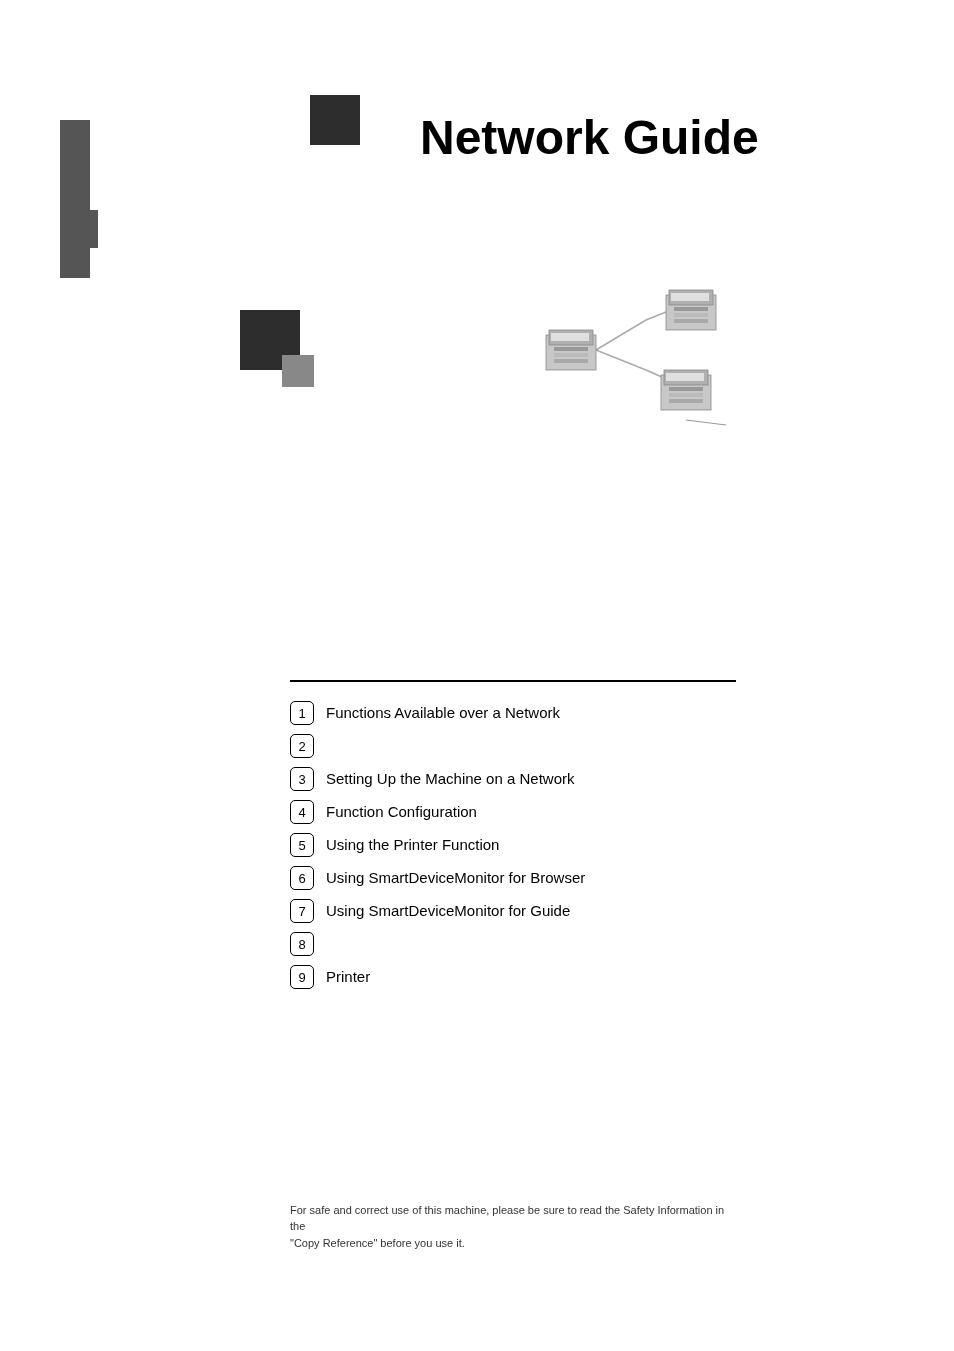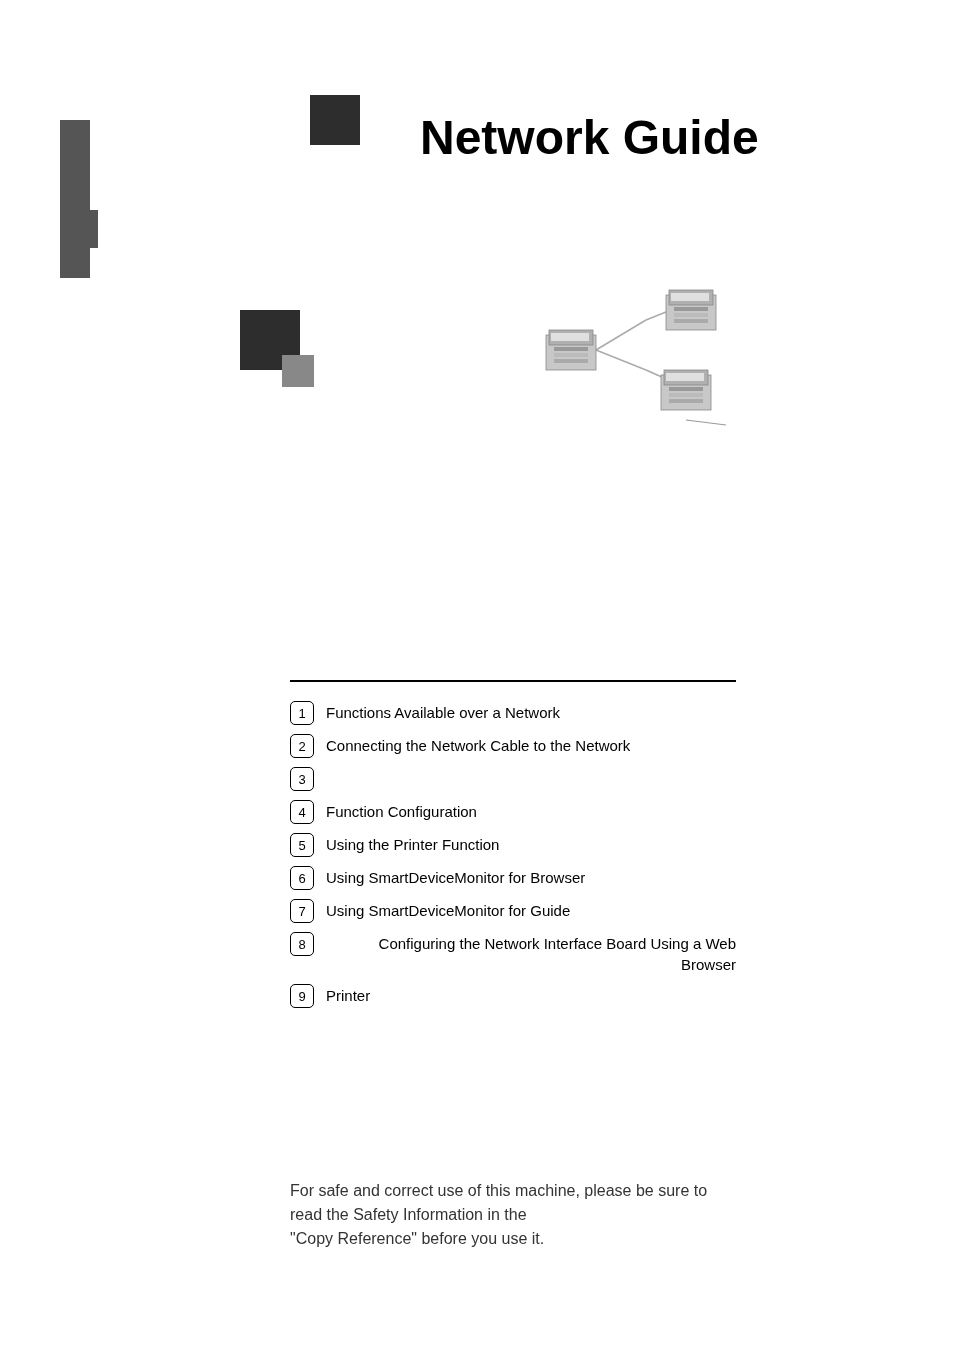--- a/index.html
+++ b/index.html
@@ -131,21 +131,21 @@
       padding-top: 2px;
       text-align: right;
     }
 
     
     .footer-note {
       position: absolute;
       bottom: 100px;
       left: 290px;
       right: 60px;
-      font-size: 16px;
+      font-size: 11px;
       color: #333;
       line-height: 1.5;
     }
   </style>
 </head>
 <body>
 
 <div class="page-container">
 
   <div class="deco-single-top"></div>
@@ -207,25 +207,25 @@
   <div class="toc-section">
     <div class="toc-line"></div>
 
     <div class="toc-item">
       <span class="toc-number">1</span>
       <span class="toc-label">Functions Available over a Network</span>
     </div>
 
     <div class="toc-item">
       <span class="toc-number">2</span>
-      <span class="toc-label">Connecting the Network Cable to the Network</span>
     </div>
 
     <div class="toc-item">
       <span class="toc-number">3</span>
+      <span class="toc-label">Setting Up the Machine on a Network</span>
     </div>
 
     <div class="toc-item">
       <span class="toc-number">4</span>
       <span class="toc-label">Function Configuration</span>
     </div>
 
     <div class="toc-item">
       <span class="toc-number">5</span>
       <span class="toc-label">Using the Printer Function</span>
@@ -236,21 +236,20 @@
       <span class="toc-label">Using SmartDeviceMonitor for Browser</span>
     </div>
 
     <div class="toc-item">
       <span class="toc-number">7</span>
       <span class="toc-label">Using SmartDeviceMonitor for Guide</span>
     </div>
 
     <div class="toc-item">
       <span class="toc-number">8</span>
-      <span class="toc-label">Configuring the Network Interface Board Using a Web Browser</span>
     </div>
 
     <div class="toc-item">
       <span class="toc-number">9</span>
       <span class="toc-label">Printer</span>
     </div>
   </div>
 
   <div class="footer-note">
     <span>For safe and correct use of this machine, please be sure to read the Safety Information in the<br>"Copy Reference" before you use it.</span>

